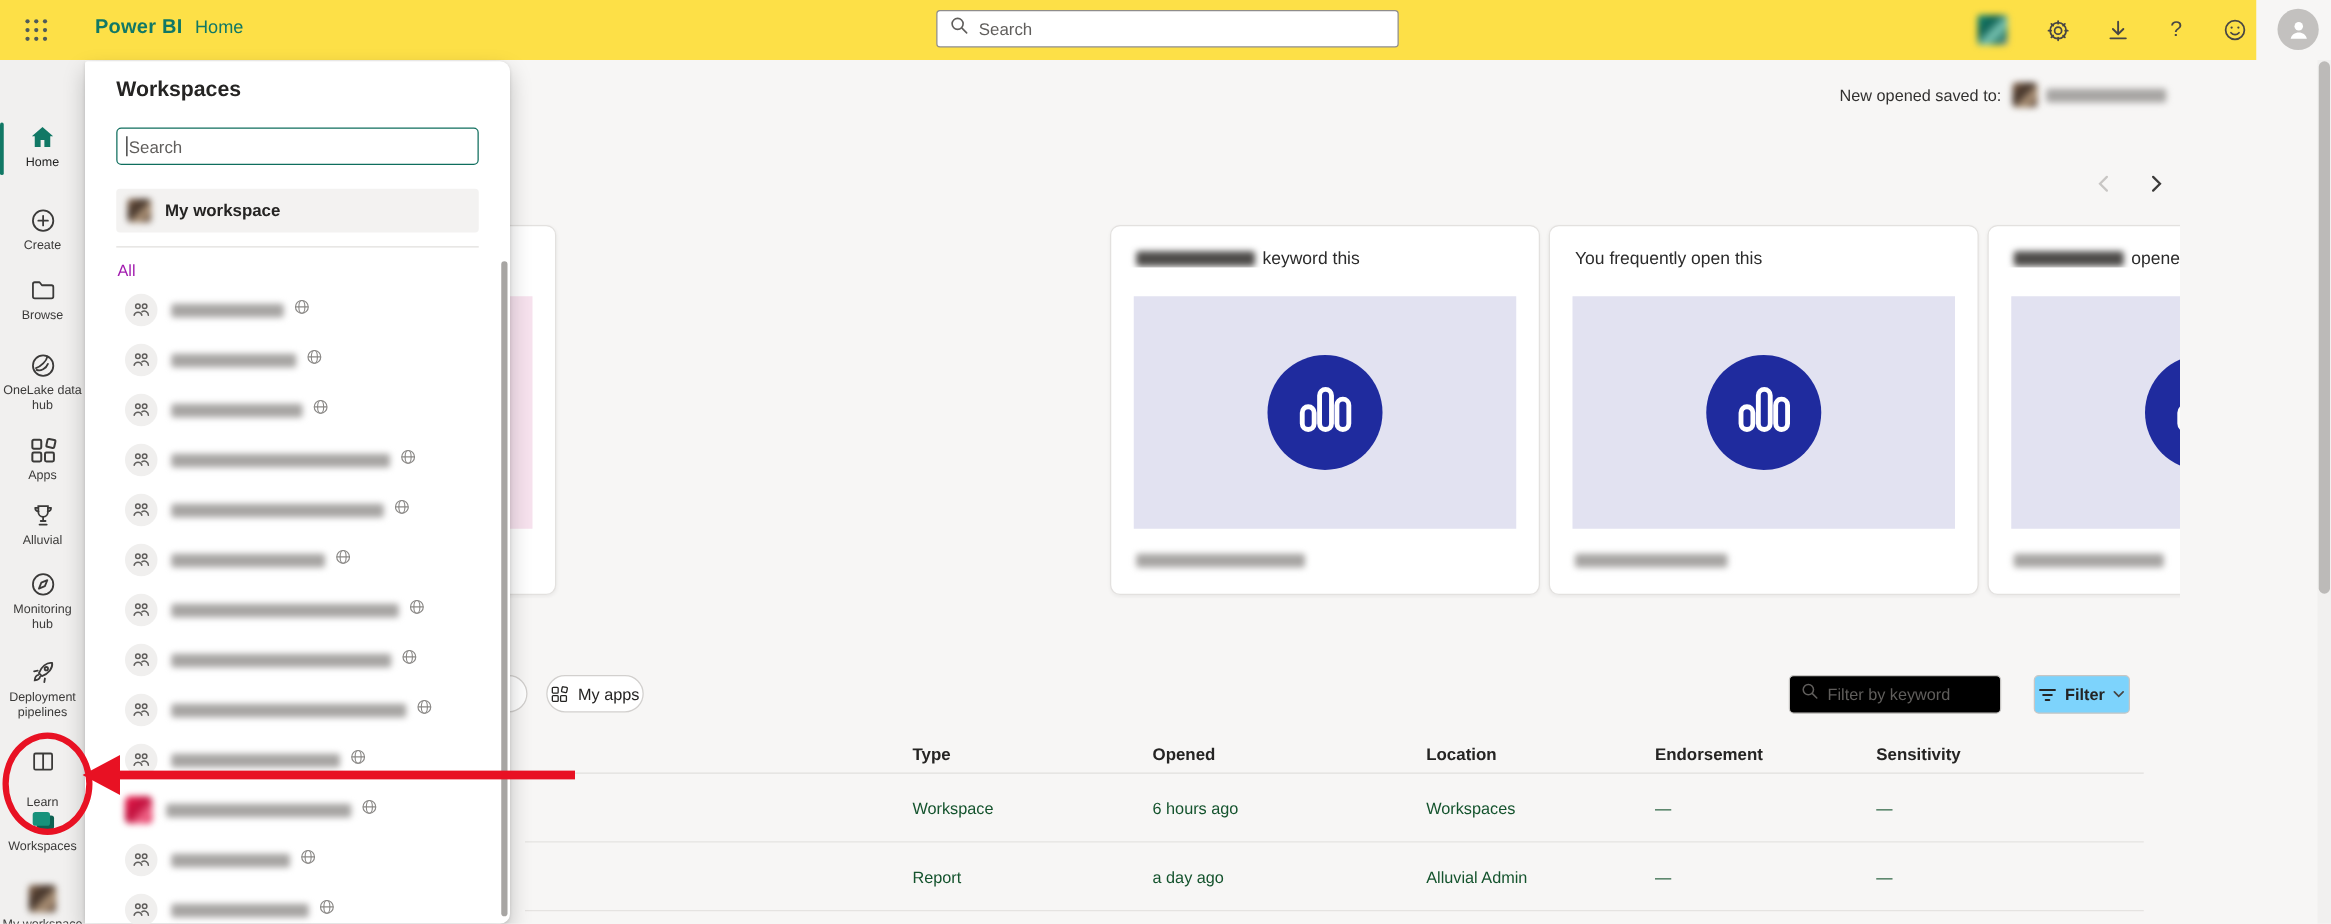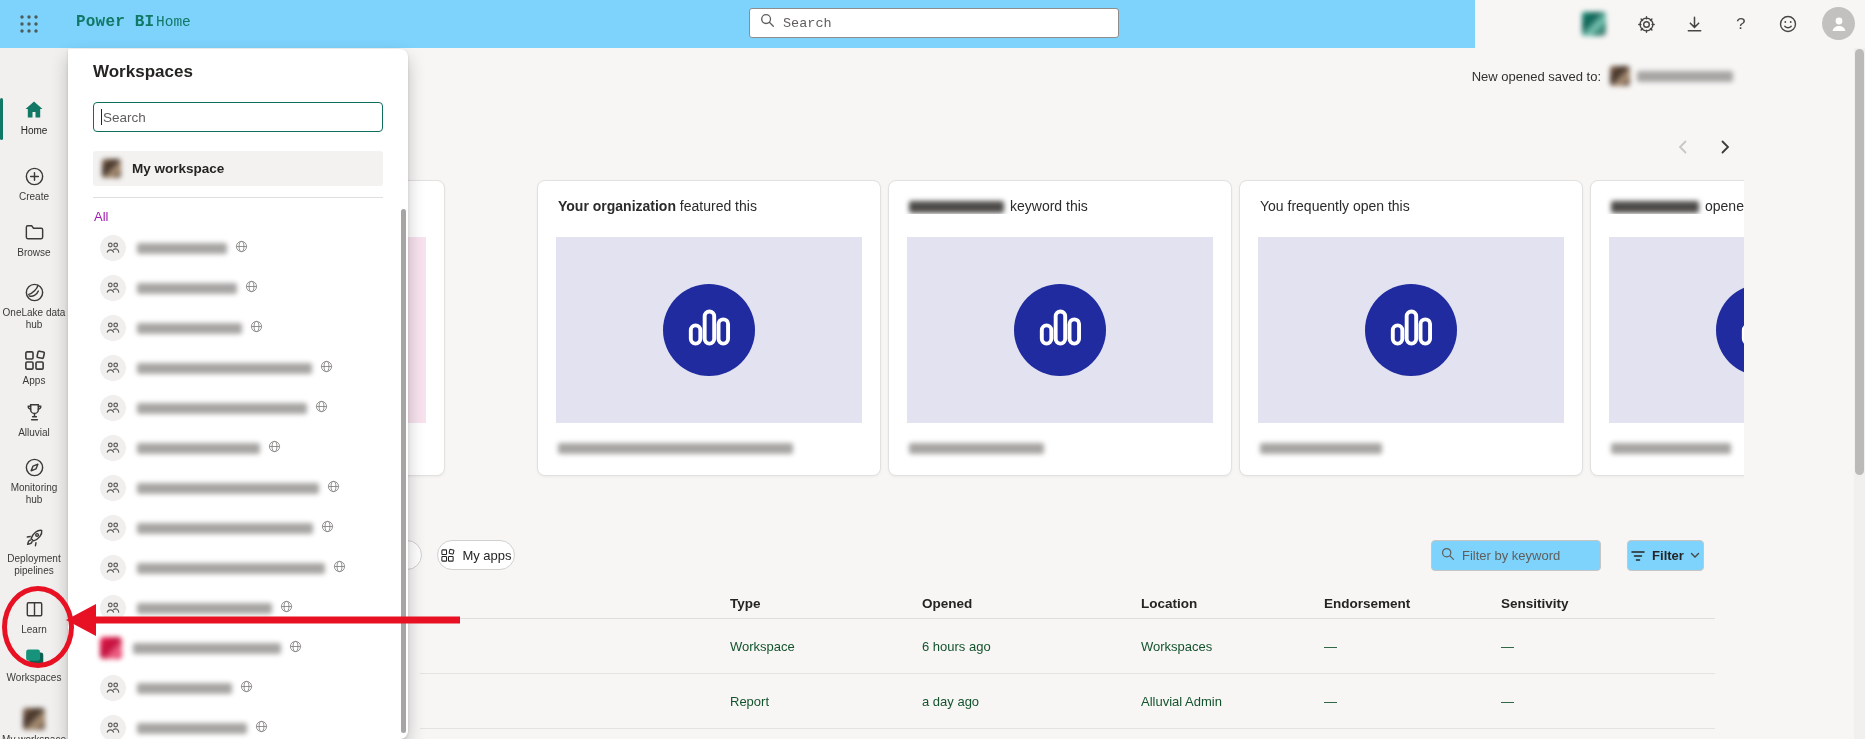--- a/index.html
+++ b/index.html
@@ -6,21 +6,21 @@
   body{
     width:1865px;height:739px;position:relative;overflow:hidden;
     background:#f7f6f5;
     font-family:"Liberation Sans","DejaVu Sans",sans-serif;
     color:#242424;
     -webkit-font-smoothing:antialiased;
   }
   .abs{position:absolute;}
 
   
-  .topbar{left:0;top:0;width:1475px;height:48px;background:#7dd3fc;z-index:20;font-family:Liberation Mono, monospace;}
+  .topbar{left:0;top:0;width:1805px;height:48px;background:#fde047;z-index:20;}
   .waffle{left:18px;top:13px;width:22px;height:22px;cursor:pointer;}
   .brand{left:76px;top:13px;font-size:16px;font-weight:bold;color:#117865;letter-spacing:.2px;}
   .crumb{left:156px;top:14px;font-size:14.5px;color:#117865;cursor:pointer;}
   .topsearch{left:749px;top:8px;width:370px;height:30px;background:#fff;border:1px solid #8f8d8b;border-radius:3px;display:flex;align-items:center;padding-left:10px;box-sizing:border-box;}
   .topsearch .ph{color:#605e5c;font-size:13.5px;margin-left:8px;}
   .topicon{top:12px;width:24px;height:24px;display:flex;align-items:center;justify-content:center;cursor:pointer;color:#484644;}
   .avatar{left:1822px;top:7px;width:33px;height:33px;border-radius:50%;background:#c3c1bf;display:flex;align-items:center;justify-content:center;cursor:pointer;}
 
   
   .blurbar{display:inline-block;height:11px;border-radius:2px;background:#a7a5a3;filter:blur(2.6px);vertical-align:middle;}
@@ -69,21 +69,21 @@
   .card .img{position:absolute;left:18px;right:18px;top:56px;height:186px;background:#e2e2f1;display:flex;align-items:center;justify-content:center;}
   .card .img.pink{background:#f7e2ee;}
   .card .blue-circle{width:92px;height:92px;border-radius:50%;background:#1f2b9e;display:flex;align-items:center;justify-content:center;}
   .card .ft{position:absolute;left:0;right:0;bottom:0;height:54px;display:flex;align-items:center;padding-left:20px;}
 
   .pill{height:30px;background:#fff;border:1px solid #d2d0ce;border-radius:16px;display:flex;align-items:center;justify-content:center;box-sizing:border-box;cursor:pointer;font-size:13px;color:#252423;}
   .myapps{left:437px;top:540px;width:78px;}
   .myapps svg{margin-right:7px;}
   .pill.ghost{left:342px;top:540px;width:80px;z-index:5;}
 
-  .kwfilter{left:1431px;top:540px;width:170px;height:31px;background:#7dd3fc;border:1px solid #c8c6c4;border-radius:4px;display:flex;align-items:center;padding-left:9px;box-sizing:border-box;}
+  .kwfilter{left:1431px;top:540px;width:170px;height:31px;background:#000000;border:1px solid #c8c6c4;border-radius:4px;display:flex;align-items:center;padding-left:9px;box-sizing:border-box;}
   .kwfilter .ph{color:#605e5c;font-size:13px;margin-left:7px;}
   .filterbtn{left:1627px;top:540px;width:77px;height:31px;background:#7dd3fc;border:1px solid #c8c6c4;border-radius:4px;display:flex;align-items:center;justify-content:center;box-sizing:border-box;cursor:pointer;}
   .filterbtn .txt{font-size:13px;font-weight:bold;color:#242424;margin:0 6px 0 7px;}
 
   
   .tbl{left:420px;top:588px;width:1295px;z-index:8;}
   .trow{display:grid;grid-template-columns:310px 192px 219px 183px 177px 214px;align-items:center;}
   .thead{height:30px;font-size:13.5px;font-weight:bold;color:#252423;}
   .thead > div{cursor:pointer;}
   .tbody-row{height:54px;font-size:13px;color:#14532d;border-bottom:1px solid #e5e3e1;cursor:pointer;}
@@ -224,21 +224,21 @@
     <div class="rail-item" style="top: 478px;">
       <span class="ic">
         <svg width="23" height="23" viewBox="0 0 24 24" fill="none" stroke="#3b3a39" stroke-width="1.5">
           <path d="M13 5.5c2.5-2 5-2.3 6.5-2 .3 1.5 0 4-2 6.5-1.6 2-4 3.7-6.5 4.5l-2.5-2.5c.8-2.5 2.5-4.9 4.5-6.5z" stroke-linejoin="round"></path>
           <circle cx="14.7" cy="8.3" r="1.4"></circle>
           <path d="M8 13.5c-1.8.3-2.8 2-3 4.5 2.5-.2 4.2-1.2 4.5-3M4.5 10.5l3-.5M13 19.5l.5-3" stroke-linecap="round"></path>
         </svg>
       </span>
       <span class="lbl">Deployment pipelines</span>
     </div>
-    <div class="rail-item" style="top: 549px;">
+    <div class="rail-item" style="top: 549px; gap: 13px;">
       <span class="ic">
         <svg width="23" height="23" viewBox="0 0 24 24" fill="none" stroke="#3b3a39" stroke-width="1.5">
           <rect x="4.5" y="5" width="15" height="13.5" rx="1.2"></rect>
           <path d="M12 5v13.5"></path>
         </svg>
       </span>
       <span class="lbl">Learn</span>
     </div>
     <div class="rail-item" style="top: 597px;">
       <span class="ic">
@@ -477,35 +477,20 @@
 </div>
 <div class="abs car-arrow" style="left:1714px;">
   <svg width="16" height="16" viewBox="0 0 16 16" fill="none" stroke="#3b3a39" stroke-width="1.8" stroke-linecap="round">
       <path d="M5.5 2.5L11 8l-5.5 5.5"></path>
     </svg>
 </div>
 
 <div class="abs cards-vp" id="cards">
     <div class="card" style="left: 11px;">
       <div class="img pink"></div>
-    </div>
-    <div class="card" style="left: 447px;">
-      <div class="hd"><b>Your organization</b><span> featured this</span></div>
-      <div class="img">
-        <div class="blue-circle">
-          <span><svg width="52" height="52" viewBox="0 0 60 60" fill="none" stroke="#ffffff" stroke-width="4.5">
-              <rect x="9" y="27" width="11" height="21" rx="5.5"></rect>
-              <rect x="25" y="11" width="11" height="37" rx="5.5"></rect>
-              <rect x="41" y="20" width="11" height="28" rx="5.5"></rect>
-            </svg></span>
-        </div>
-      </div>
-      <div class="ft">
-        <span class="blurbar" style="width:235px;"></span>
-      </div>
     </div>
     <div class="card" style="left: 798px;">
       <div class="hd"><span class="blurbar dark" style="width:95px;margin-right:6px;"></span><span>keyword this</span></div>
       <div class="img">
         <div class="blue-circle">
           <span><svg width="52" height="52" viewBox="0 0 60 60" fill="none" stroke="#ffffff" stroke-width="4.5">
               <rect x="9" y="27" width="11" height="21" rx="5.5"></rect>
               <rect x="25" y="11" width="11" height="37" rx="5.5"></rect>
               <rect x="41" y="20" width="11" height="28" rx="5.5"></rect>
             </svg></span>

